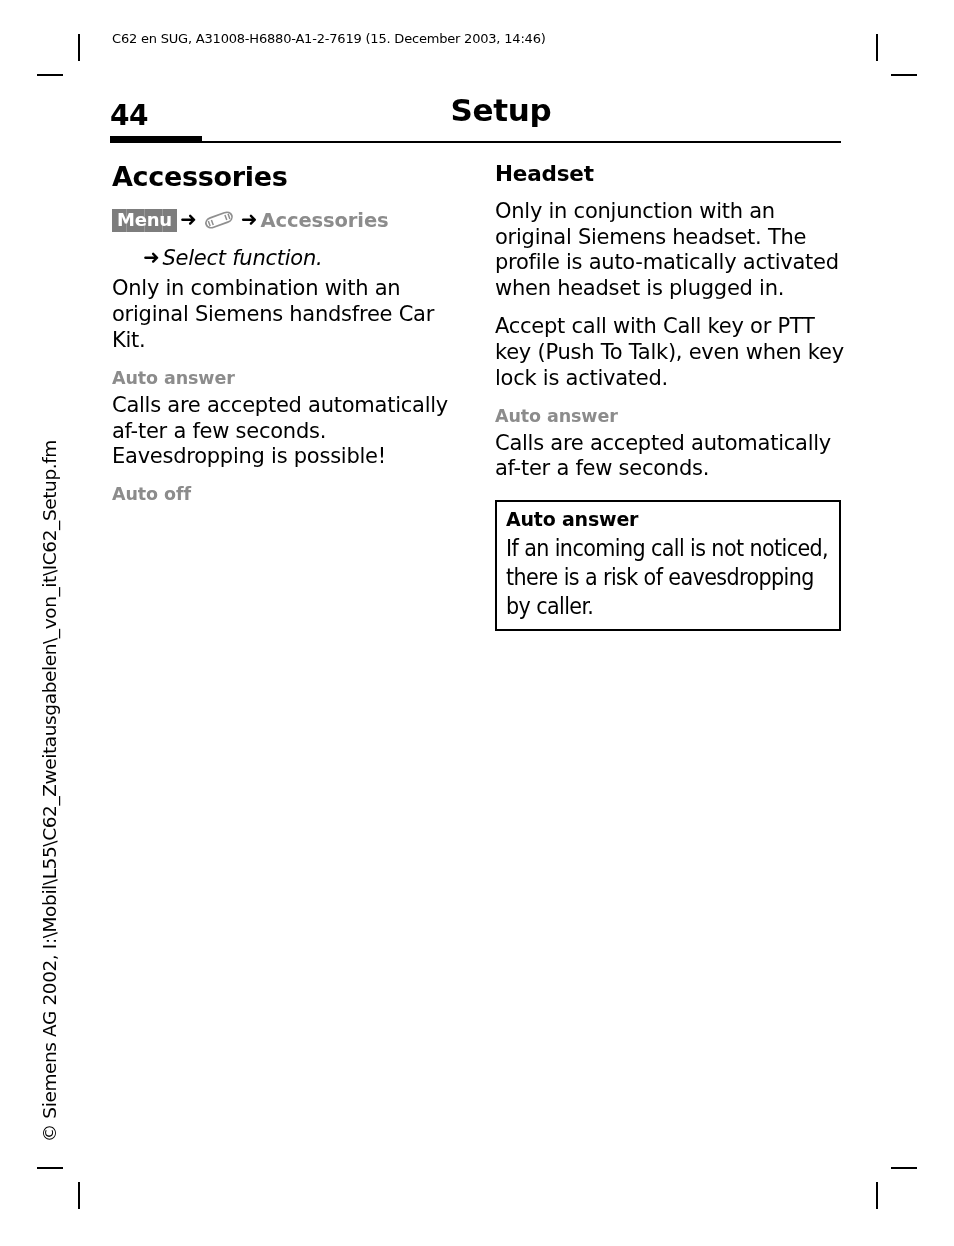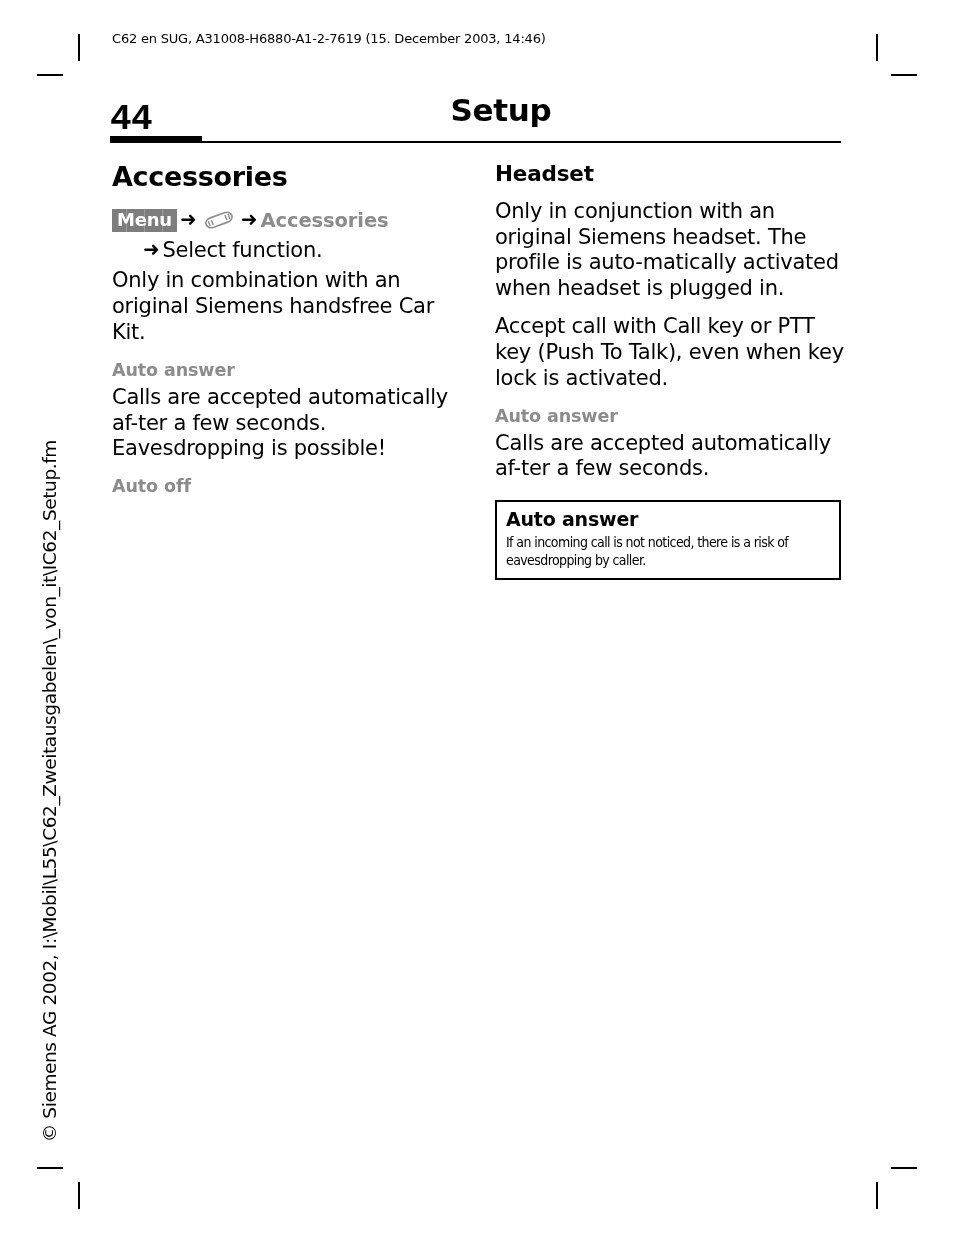--- a/index.html
+++ b/index.html
@@ -42,24 +42,23 @@
     letter-spacing: -0.2px;
     white-space: nowrap;
     color: #000;
   }
 
   
   .page-number {
     position: absolute;
     left: 110px;
     top: 99px;
-    font-size: 36px;
+    font-size: 28px;
     font-weight: bold;
     letter-spacing: -0.5px;
-    font-family: Liberation Mono, monospace;
   }
   .page-title {
     position: absolute;
     left: 0;
     top: 92px;
     width: 954px;
     text-align: center;
     font-size: 31px;
     font-weight: bold;
     letter-spacing: -0.3px;
@@ -167,46 +166,47 @@
     margin: 0 2px;
     vertical-align: middle;
   }
   .menu-target {
     color: #8c8c8c;
     font-weight: bold;
     font-size: 19.5px;
     letter-spacing: -0.1px;
   }
   .menu-path-2 {
-    margin: 4px 0 4px 0;
+    margin: 12px 0 4px 0;
     padding-left: 28px;
     font-size: 21px;
     line-height: 1.3;
     white-space: nowrap;
     letter-spacing: -0.25px;
+    font-style: italic;
   }
 
   
   .callout {
     margin-top: 18px;
     border: 2px solid #000000;
     padding: 7px 9px 9px 9px;
     box-sizing: border-box;
     width: 346px;
   }
   .callout-title {
     margin: 0 0 3px 0;
     font-size: 19px;
     font-weight: bold;
     letter-spacing: -0.2px;
     line-height: 1.15;
   }
   .callout-body {
     margin: 0;
-    font-size: 14px;
+    font-size: 23px;
     line-height: 1.25;
     letter-spacing: -0.6px;
     font-stretch: condensed;
   }
 
   
   .sidenote {
     position: absolute;
     left: 0;
     bottom: 105px;

